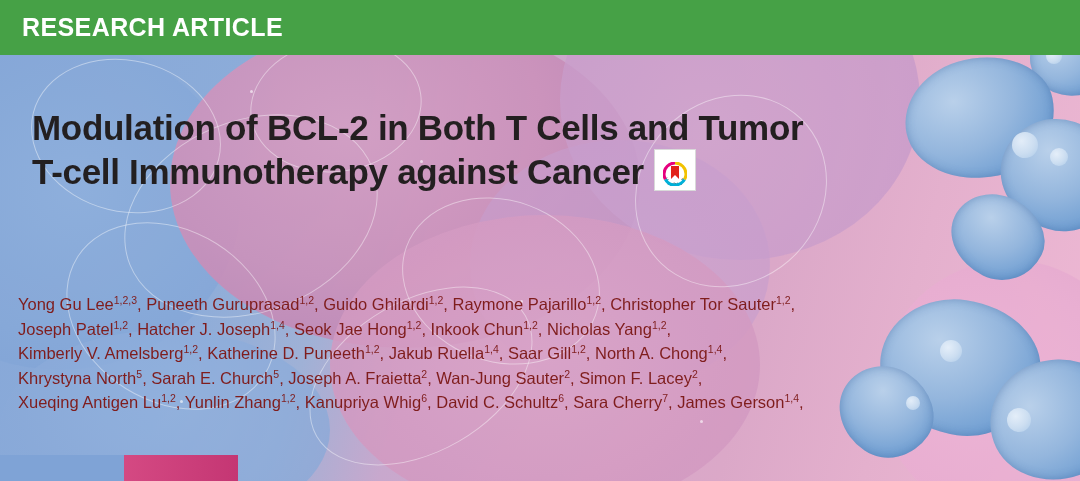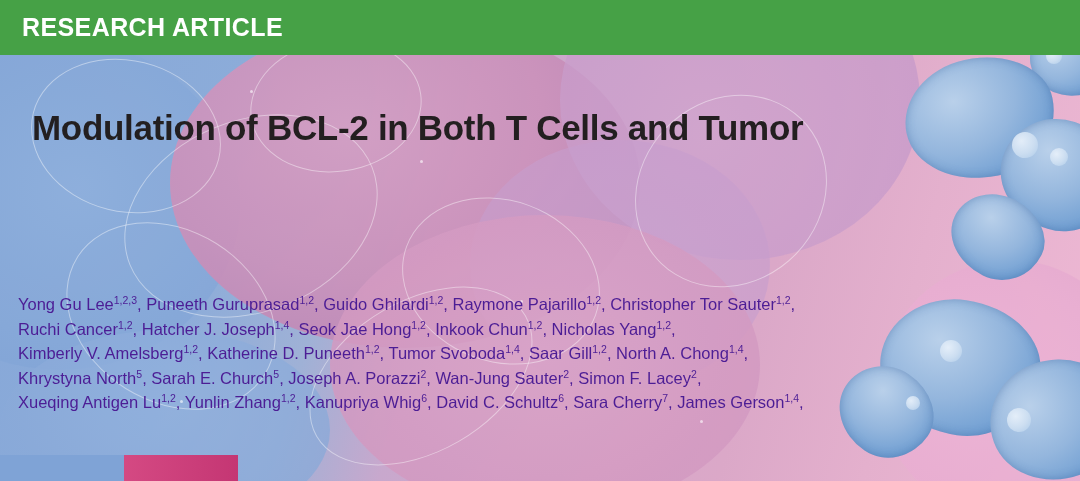--- a/index.html
+++ b/index.html
@@ -240,21 +240,21 @@
   
   .authors {
     position: absolute;
     left: 18px;
     top: 292px;
     width: 1020px;
     z-index: 6;
   }
 
   .author-line {
-    color: #4c1d95;
+    color: #7f1d1d;
     font-size: 16.5px;
     line-height: 24.6px;
     white-space: nowrap;
     font-family: "Liberation Sans", sans-serif;
   }
 
   .author-line sup {
     font-size: 10.5px;
     vertical-align: super;
     line-height: 0;
@@ -309,23 +309,40 @@
     <div class="edge-magenta"></div>
     <div class="edge-blue-bottom"></div>
   </div>
 
   <div class="banner">
     <div class="banner-label">RESEARCH ARTICLE</div>
   </div>
 
   <div class="title-block">
     <div class="title-line">Modulation of BCL-2 in Both T Cells and Tumor</div>
+    <div class="title-line title-line-last">
+      <span>T-cell Immunotherapy against Cancer</span>
+
+      <span class="crossmark">
+        <span class="crossmark-mark">
+          <svg width="24" height="24" viewBox="0 0 48 48" xmlns="http://www.w3.org/2000/svg">
+            <circle cx="24" cy="24" r="22" fill="none" stroke="#f2c200" stroke-width="6" stroke-dasharray="46 92" stroke-dashoffset="0" transform="rotate(-90 24 24)"></circle>
+            <circle cx="24" cy="24" r="22" fill="none" stroke="#00b0d8" stroke-width="6" stroke-dasharray="46 92" stroke-dashoffset="-46" transform="rotate(-90 24 24)"></circle>
+            <circle cx="24" cy="24" r="22" fill="none" stroke="#e6007e" stroke-width="6" stroke-dasharray="46 92" stroke-dashoffset="-92" transform="rotate(-90 24 24)"></circle>
+            <circle cx="24" cy="24" r="17" fill="#ffffff"></circle>
+            <path d="M16 8 h16 v26 l-8 -8 l-8 8 z" fill="#e2231a"></path>
+          </svg>
+        </span>
+        <span class="crossmark-cap">Check for</span>
+        <span class="crossmark-cap">updates</span>
+      </span>
+    </div>
   </div>
 
   <div class="authors" id="authors">
       <div class="author-line"><span>Yong Gu Lee</span><sup>1,2,3</sup><span>, </span><span>Puneeth Guruprasad</span><sup>1,2</sup><span>, </span><span>Guido Ghilardi</span><sup>1,2</sup><span>, </span><span>Raymone Pajarillo</span><sup>1,2</sup><span>, </span><span>Christopher Tor Sauter</span><sup>1,2</sup><span>,</span></div>
-      <div class="author-line"><span>Ruchi Cancer</span><sup>1,2</sup><span>, </span><span>Hatcher J. Joseph</span><sup>1,4</sup><span>, </span><span>Seok Jae Hong</span><sup>1,2</sup><span>, </span><span>Inkook Chun</span><sup>1,2</sup><span>, </span><span>Nicholas Yang</span><sup>1,2</sup><span>,</span></div>
-      <div class="author-line"><span>Kimberly V. Amelsberg</span><sup>1,2</sup><span>, </span><span>Katherine D. Puneeth</span><sup>1,2</sup><span>, </span><span>Tumor Svoboda</span><sup>1,4</sup><span>, </span><span>Saar Gill</span><sup>1,2</sup><span>, </span><span>North A. Chong</span><sup>1,4</sup><span>,</span></div>
-      <div class="author-line"><span>Khrystyna North</span><sup>5</sup><span>, </span><span>Sarah E. Church</span><sup>5</sup><span>, </span><span>Joseph A. Porazzi</span><sup>2</sup><span>, </span><span>Wan-Jung Sauter</span><sup>2</sup><span>, </span><span>Simon F. Lacey</span><sup>2</sup><span>,</span></div>
+      <div class="author-line"><span>Joseph Patel</span><sup>1,2</sup><span>, </span><span>Hatcher J. Joseph</span><sup>1,4</sup><span>, </span><span>Seok Jae Hong</span><sup>1,2</sup><span>, </span><span>Inkook Chun</span><sup>1,2</sup><span>, </span><span>Nicholas Yang</span><sup>1,2</sup><span>,</span></div>
+      <div class="author-line"><span>Kimberly V. Amelsberg</span><sup>1,2</sup><span>, </span><span>Katherine D. Puneeth</span><sup>1,2</sup><span>, </span><span>Jakub Ruella</span><sup>1,4</sup><span>, </span><span>Saar Gill</span><sup>1,2</sup><span>, </span><span>North A. Chong</span><sup>1,4</sup><span>,</span></div>
+      <div class="author-line"><span>Khrystyna North</span><sup>5</sup><span>, </span><span>Sarah E. Church</span><sup>5</sup><span>, </span><span>Joseph A. Fraietta</span><sup>2</sup><span>, </span><span>Wan-Jung Sauter</span><sup>2</sup><span>, </span><span>Simon F. Lacey</span><sup>2</sup><span>,</span></div>
       <div class="author-line"><span>Xueqing Antigen Lu</span><sup>1,2</sup><span>, </span><span>Yunlin Zhang</span><sup>1,2</sup><span>, </span><span>Kanupriya Whig</span><sup>6</sup><span>, </span><span>David C. Schultz</span><sup>6</sup><span>, </span><span>Sara Cherry</span><sup>7</sup><span>, </span><span>James Gerson</span><sup>1,4</sup><span>,</span></div>
     </div>
 
 </div>
 
 </body></html>

